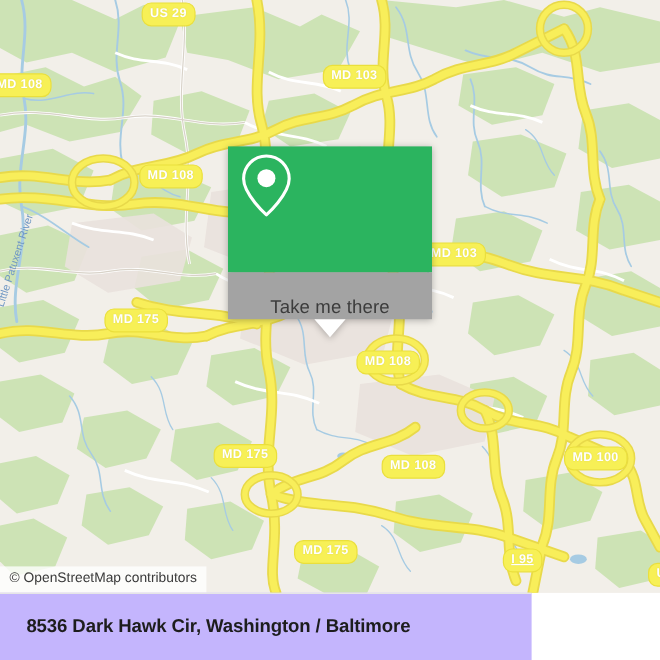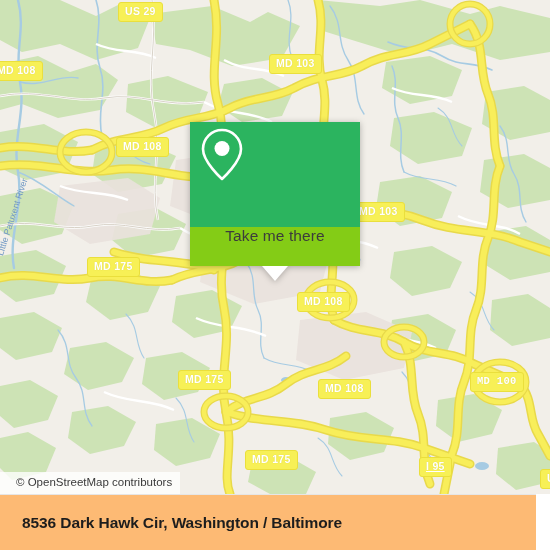--- a/index.html
+++ b/index.html
@@ -16,21 +16,21 @@
     background:#f2efe9;
     overflow:hidden;
   }
   #map svg{position:absolute;left:0;top:0;}
 
   
   .shield{
     position:absolute;
     background:#f7f056;
     border:1.5px solid #eadf3c;
-    border-radius:3px;
+    border-radius:8px;
     color:#ffffff;
     font-size:10.5px;
     font-weight:bold;
     letter-spacing:.3px;
     line-height:1;
     padding:3px 6px 4px 6px;
     white-space:nowrap;
     text-shadow:0 0 1px rgba(190,180,60,.55);
     box-sizing:border-box;
   }
@@ -44,62 +44,62 @@
     font-style:normal;
   }
 
   
   #osm-attrib{
     position:absolute;
     left:0;bottom:0;
     background:rgba(255,255,255,.78);
     color:#3a3a3a;
     font-size:11.5px;
-    padding:4px 8px 4px 16px;
+    padding:4px 8px 4px 8px;
     line-height:1.2;
     white-space:nowrap;
   }
 
   
   #popup{
     position:absolute;
     left:190px;top:122px;
     width:170px;
     filter:drop-shadow(0 1px 3px rgba(0,0,0,.28));
   }
   #popup-head{
     background:#2bb45f;
     height:105px;
     display:flex;align-items:center;justify-content:center;
   }
   #popup-body{
-    background:#84cc16;
+    background:#a3a3a3;
     height:39px;
-    display:flex;align-items:flex-start;justify-content:center;
+    display:flex;align-items:flex-end;justify-content:center;
   }
   #popup-label{
     color:#3c3c3c;
     font-size:15.5px;
     letter-spacing:.1px;
   }
   #popup-tail{
     position:absolute;
     left:50%;top:144px;
     margin-left:-13px;
     width:0;height:0;
     border-left:13px solid transparent;
     border-right:13px solid transparent;
     border-top:15px solid #ffffff;
   }
 
   
   #footer{
     position:absolute;left:0;bottom:0;
-    width:536px;height:56px;
-    background:#fdba74;
+    width:443px;height:56px;
+    background:#c4b5fd;
     border-top:1px solid #e6e6e6;
     display:flex;align-items:center;
     box-sizing:border-box;
     padding:0 16px 0 22px;
   }
   #footer-address{
     color:#1d1d1d;
     font-size:15.5px;
     font-weight:bold;
     letter-spacing:-.1px;
@@ -294,21 +294,21 @@
 
     <div class="shield" style="left:118px;top:2px;">US 29</div>
     <div class="shield" style="left:269px;top:54px;">MD 103</div>
     <div class="shield" style="left:-10px;top:61px;">MD 108</div>
     <div class="shield" style="left:116px;top:137px;">MD 108</div>
     <div class="shield" style="left:352px;top:202px;">MD 103</div>
     <div class="shield" style="left:87px;top:257px;">MD 175</div>
     <div class="shield" style="left:297px;top:292px;">MD 108</div>
     <div class="shield" style="left:178px;top:370px;">MD 175</div>
     <div class="shield" style="left:318px;top:379px;">MD 108</div>
-    <div class="shield" style="left:470px;top:372px;font-family:Liberation Mono, monospace;">MD 100</div>
+    <div class="shield" style="left:470px;top:372px;">MD 100</div>
     <div class="shield" style="left:245px;top:450px;">MD 175</div>
     <div class="shield" style="left:419px;top:457px;text-decoration:underline;">I 95</div>
     <div class="shield" style="left:540px;top:469px;">US 1</div>
 
     <div id="popup">
       <div id="popup-head">
         <svg width="64" height="64" viewBox="0 0 64 64">
           <path d="M32 8 C21.5 8 13 16.5 13 27 C13 40 32 57 32 57 C32 57 51 40 51 27 C51 16.5 42.5 8 32 8 Z" fill="none" stroke="#ffffff" stroke-width="2.6" stroke-linejoin="round"></path>
           <circle cx="32" cy="26.5" r="7.5" fill="#ffffff"></circle>
         </svg>

